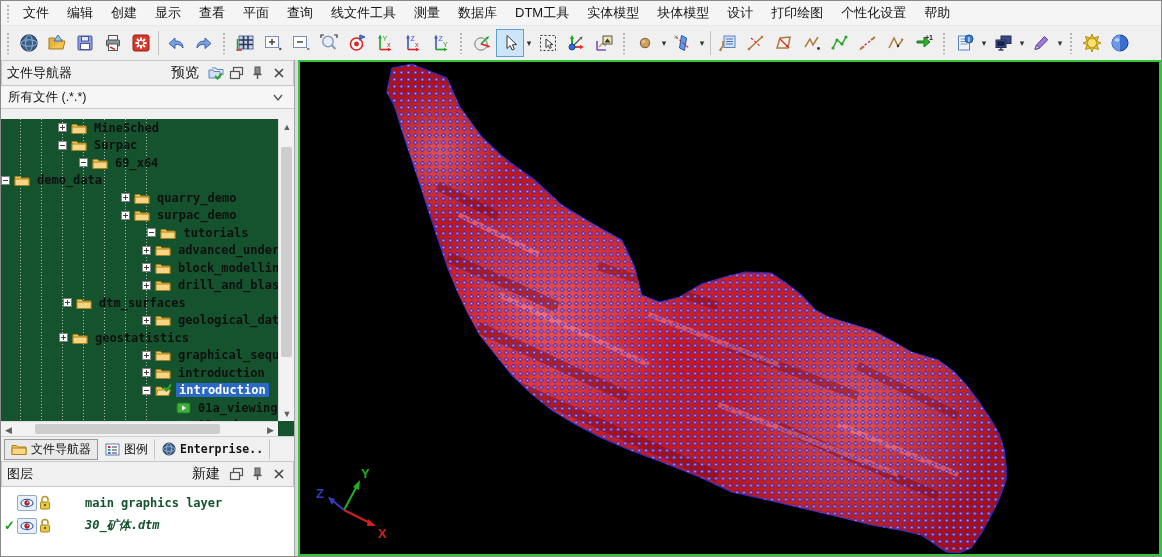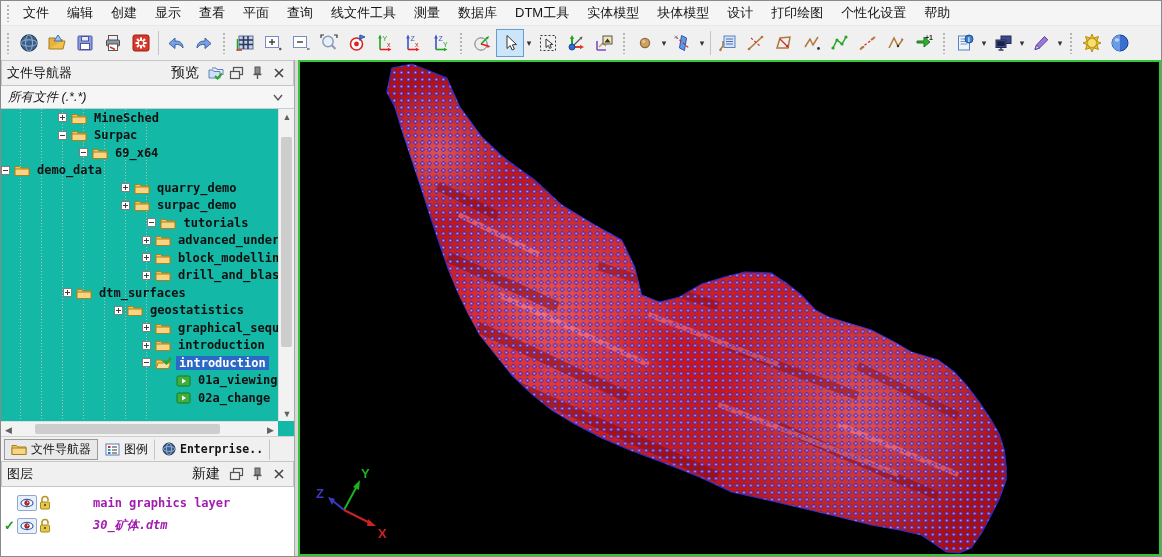--- a/index.html
+++ b/index.html
@@ -36,24 +36,24 @@
 
   .panel-header { height:26px; flex:0 0 auto; display:flex; align-items:center;
                   background:#f0f0f0; border:1px solid #c6c6c6; padding:0 5px; gap:2px; }
   .panel-title { flex:1; font-size:13px; color:#141414; }
   .hdr-btn { font-size:14px; color:#141414; padding:2px 5px; }
   .hdr-icon { width:19px; height:17px; display:flex; align-items:center; justify-content:center; }
 
   .filter-row { height:23px; flex:0 0 auto; display:flex; align-items:center;
                 background:#f6f6f6; border-bottom:1px solid #cccccc; padding:0 7px;
                 font-size:12.5px; color:#141414; }
-  .filter-value { flex:1;font-style:italic; }
+  .filter-value { flex:1; }
 
   
-  .tree-wrap { flex:1; position:relative; background:#14b8a6; overflow:hidden; }
+  .tree-wrap { flex:1; position:relative; background:#14532d; overflow:hidden;margin-top:10px; }
   .tree-rows { position:absolute; top:0; left:0; right:16px; bottom:15px; overflow:hidden;
      background-image:
        repeating-linear-gradient(to bottom,#b9b9b9 0 1px,transparent 1px 3px),
        repeating-linear-gradient(to bottom,#b9b9b9 0 1px,transparent 1px 3px),
        repeating-linear-gradient(to bottom,#b9b9b9 0 1px,transparent 1px 3px),
        repeating-linear-gradient(to bottom,#b9b9b9 0 1px,transparent 1px 3px),
        repeating-linear-gradient(to bottom,#b9b9b9 0 1px,transparent 1px 3px),
        repeating-linear-gradient(to bottom,#b9b9b9 0 1px,transparent 1px 3px),
        repeating-linear-gradient(to bottom,#b9b9b9 0 1px,transparent 1px 3px);
      background-size:1px 100%;
@@ -95,21 +95,21 @@
 
   
   .layers-panel { height:95px; flex:0 0 auto; display:flex; flex-direction:column; }
   .layers-body { flex:1; background:#ffffff; padding-top:4px; overflow:hidden; }
   .layer-row { height:23px; display:flex; align-items:center; padding-left:2px; }
   .layer-check { width:13px; text-align:center; color:#1f9e1f; font-size:13px; font-weight:bold; }
   .eye-btn { width:20px; height:16px; border:1px solid #8fa8cc; background:#e9f0fa;
              border-radius:2px; display:flex; align-items:center; justify-content:center;
              margin:0 1px; }
   .lock-icon { width:15px; height:16px; display:flex; align-items:center; }
-  .layer-label { margin-left:40px; font:bold 12px "DejaVu Sans Mono",monospace; color:#a21caf; }
+  .layer-label { margin-left:32px; font:bold 12px "DejaVu Sans Mono",monospace; color:#14532d; }
   .layer-label.italic { font-style:italic; }
 
   
   .viewport { flex:1; position:relative; background:#000000; border:2px solid #35c435;
               overflow:hidden; }
   .scene { position:absolute; inset:0; width:100%; height:100%; display:block; }
   .triad { position:absolute; left:6px; bottom:4px; }
 </style>
 </head>
 <body>
@@ -729,21 +729,37 @@
                 </svg>
               </span>
               <span class="tree-icon">
                 <svg width="16" height="14" viewBox="0 0 16 14" xmlns="http://www.w3.org/2000/svg">
                   <path d="M1 3.5 L5.5 3.5 L7 5 L15 5 L15 12.5 L1 12.5 Z" fill="#f4c55c" stroke="#a8831c"></path>
                   <path d="M1 6 L15 6 L15 12.5 L1 12.5 Z" fill="#f8d584" stroke="#a8831c"></path>
                 </svg>
               </span>
               <span class="tree-label">dtm_surfaces</span>
             </div>
-            <div class="tree-row" style="padding-left: 113px; align-items: center;">
+            <div class="tree-row" style="padding-left: 141px;">
+              <span class="expander">
+                <svg width="9" height="9" viewBox="0 0 9 9" xmlns="http://www.w3.org/2000/svg">
+                  <rect x="0.5" y="0.5" width="8" height="8" fill="#fff" stroke="#808080"></rect>
+                  <line x1="2" y1="4.5" x2="7" y2="4.5" stroke="#404040"></line>
+                  <line x1="4.5" y1="2" x2="4.5" y2="7" stroke="#404040"></line>
+                </svg>
+              </span>
+              <span class="tree-icon">
+                <svg width="16" height="14" viewBox="0 0 16 14" xmlns="http://www.w3.org/2000/svg">
+                  <path d="M1 3.5 L5.5 3.5 L7 5 L15 5 L15 12.5 L1 12.5 Z" fill="#f4c55c" stroke="#a8831c"></path>
+                  <path d="M1 6 L15 6 L15 12.5 L1 12.5 Z" fill="#f8d584" stroke="#a8831c"></path>
+                </svg>
+              </span>
+              <span class="tree-label">geological_dat</span>
+            </div>
+            <div class="tree-row" style="padding-left: 58px; align-items: center;">
               <span class="expander">
                 <svg width="9" height="9" viewBox="0 0 9 9" xmlns="http://www.w3.org/2000/svg">
                   <rect x="0.5" y="0.5" width="8" height="8" fill="#fff" stroke="#808080"></rect>
                   <line x1="2" y1="4.5" x2="7" y2="4.5" stroke="#404040"></line>
                   <line x1="4.5" y1="2" x2="4.5" y2="7" stroke="#404040"></line>
                 </svg>
               </span>
               <span class="tree-icon">
                 <svg width="16" height="14" viewBox="0 0 16 14" xmlns="http://www.w3.org/2000/svg">
                   <path d="M1 3.5 L5.5 3.5 L7 5 L15 5 L15 12.5 L1 12.5 Z" fill="#f4c55c" stroke="#a8831c"></path>

